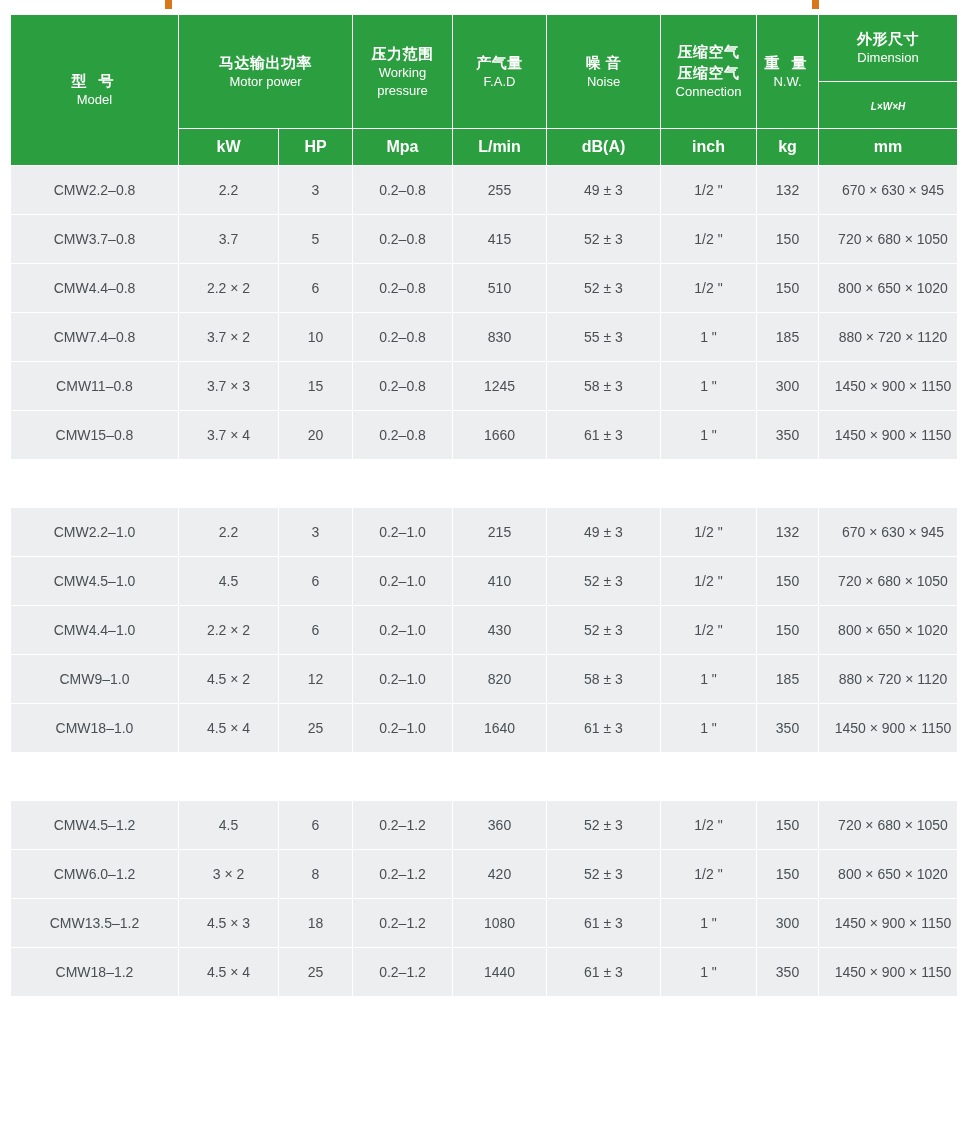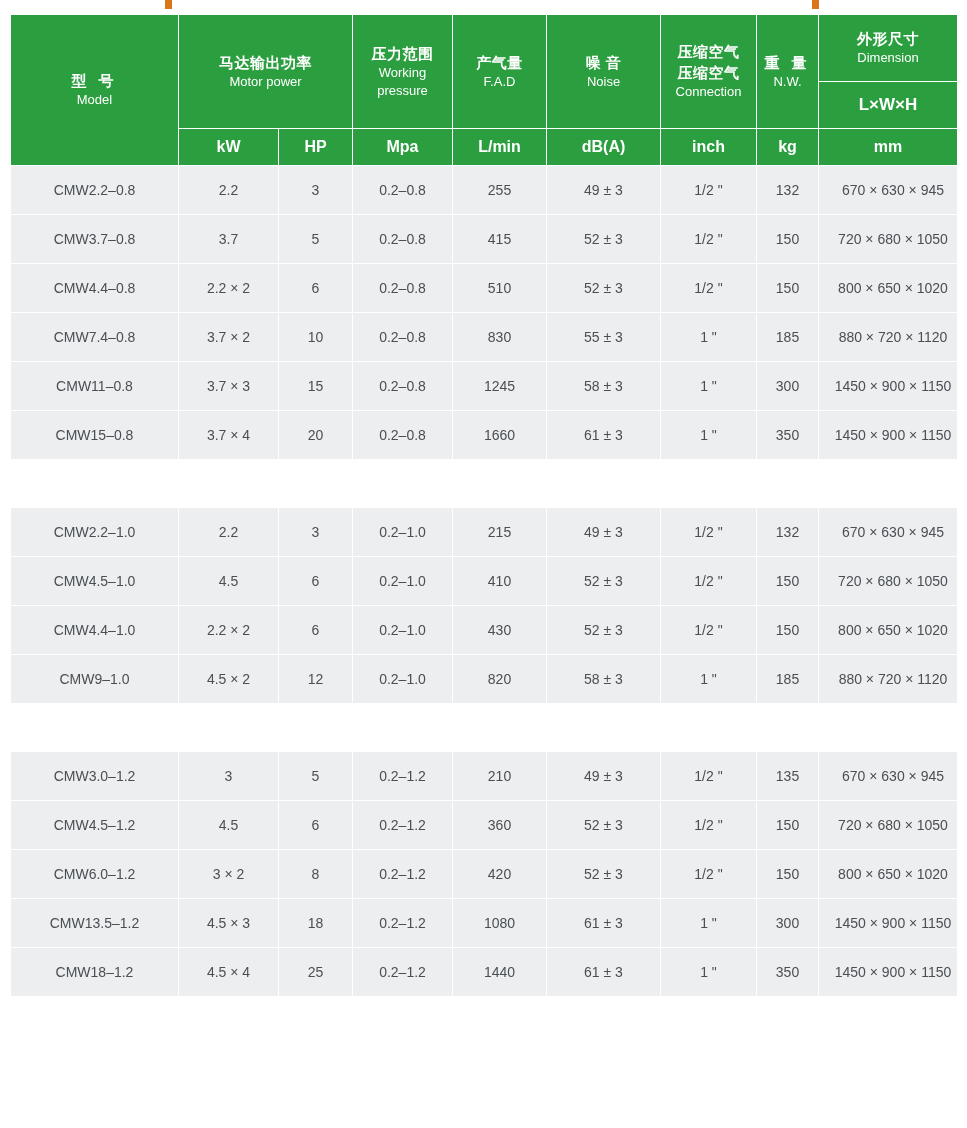--- a/index.html
+++ b/index.html
@@ -90,21 +90,21 @@
     font-weight: normal;
   }
   .unit {
     font-size: 16px;
     font-weight: bold;
   }
   th.h-main  { height: 104px; }
   th.h-unit  { height: 32px; }
   th.h-dim-top { height: 62px; }
   th.h-dim-mid { height: 42px; }
-  .dim-lwh { font-size: 17px; font-weight: bold; }
+  .dim-lwh { font-size: 10px; font-weight: bold; font-style: italic; }
 
   
   tbody td {
     background: #eceeef;
     border: 1px solid #ffffff;
     color: #4a4f54;
     font-size: 14px;
     text-align: center;
     vertical-align: middle;
     height: 48px;
@@ -336,50 +336,50 @@
             <td class="model">CMW9–1.0</td>
             <td>4.5 × 2</td>
             <td>12</td>
             <td>0.2–1.0</td>
             <td>820</td>
             <td>58 ± 3</td>
             <td>1 "</td>
             <td>185</td>
             <td class="dim">880 × 720 × 1120</td>
           </tr>
+          <tr>
+            <td class="model">CMW18–1.0</td>
+            <td>4.5 × 4</td>
+            <td>25</td>
+            <td>0.2–1.0</td>
+            <td>1640</td>
+            <td>61 ± 3</td>
+            <td>1 "</td>
+            <td>350</td>
+            <td class="dim">1450 × 900 × 1150</td>
+          </tr>
         </tbody>
     </table>
 
     <div class="block-gap"></div>
 
     <table class="spec block3">
       <colgroup>
         <col class="c-model">
           <col class="c-kw">
           <col class="c-hp">
           <col class="c-mpa">
         <col class="c-fad">
           <col class="c-noise">
           <col class="c-conn">
           <col class="c-nw">
           <col class="c-dim">
       </colgroup>
       <tbody>
           <tr>
-            <td class="model">CMW3.0–1.2</td>
-            <td>3</td>
-            <td>5</td>
-            <td>0.2–1.2</td>
-            <td>210</td>
-            <td>49 ± 3</td>
-            <td>1/2 "</td>
-            <td>135</td>
-            <td class="dim">670 × 630 × 945</td>
-          </tr>
-          <tr>
             <td class="model">CMW4.5–1.2</td>
             <td>4.5</td>
             <td>6</td>
             <td>0.2–1.2</td>
             <td>360</td>
             <td>52 ± 3</td>
             <td>1/2 "</td>
             <td>150</td>
             <td class="dim">720 × 680 × 1050</td>
           </tr>

